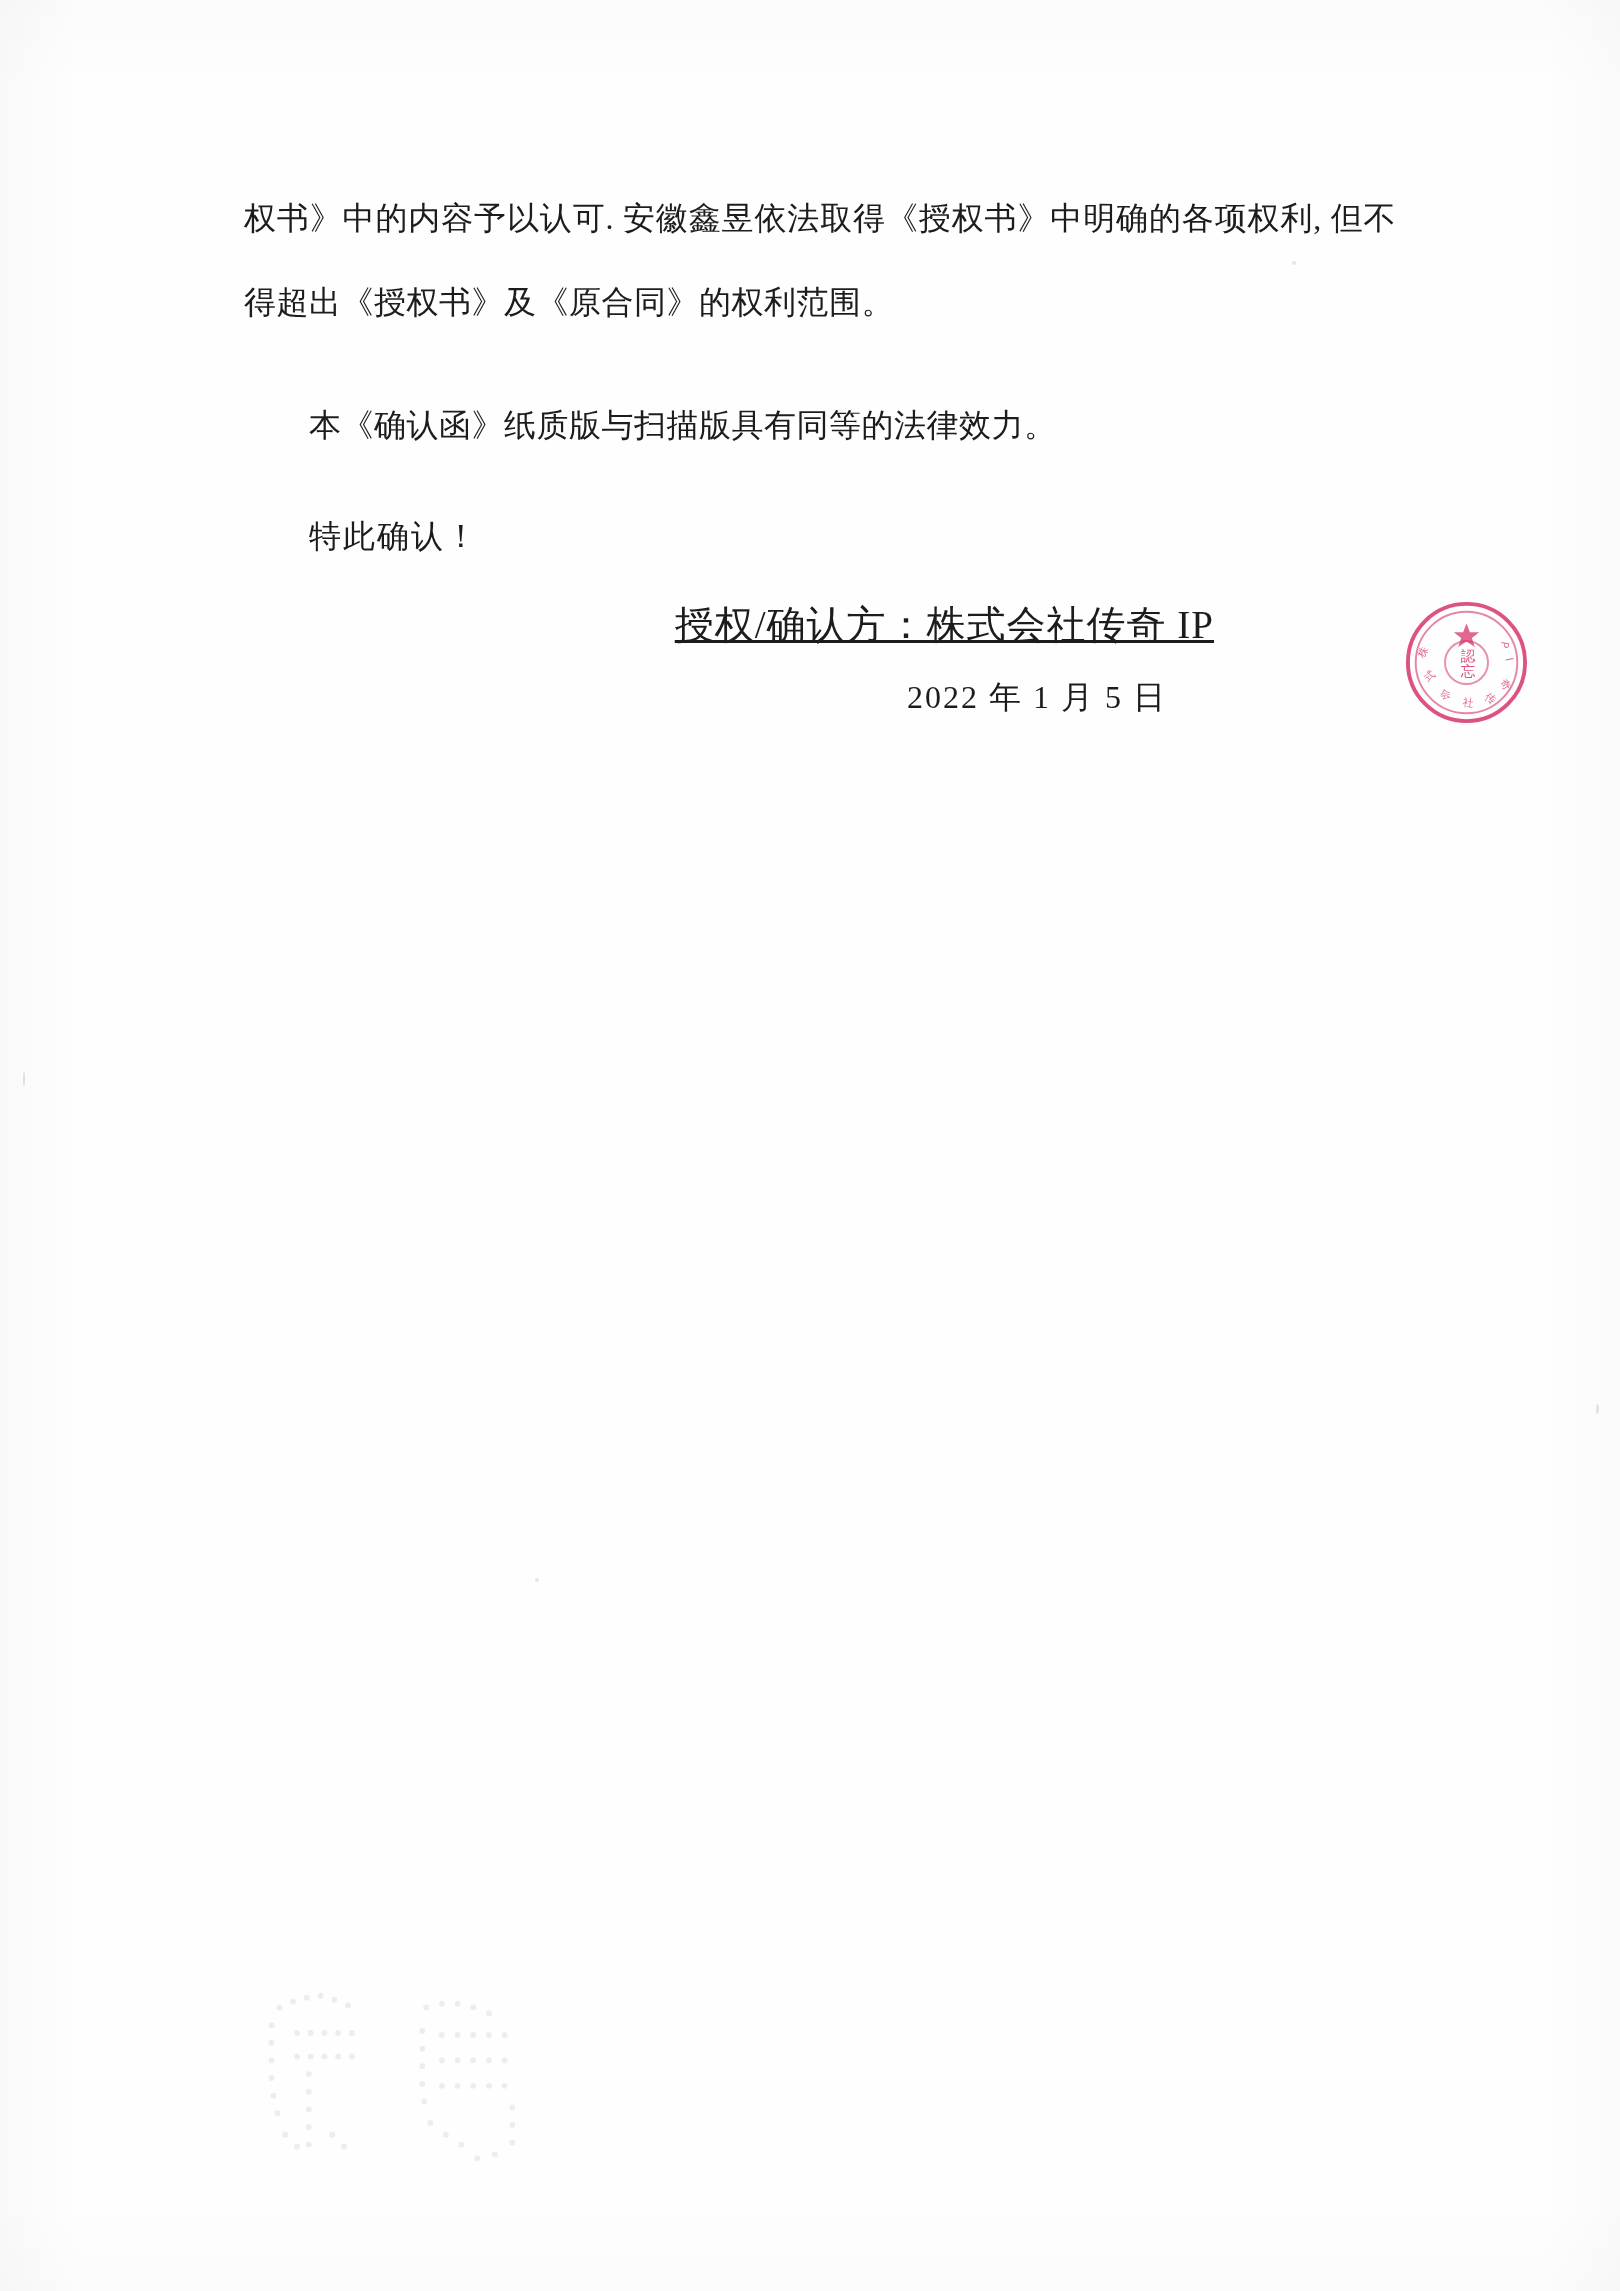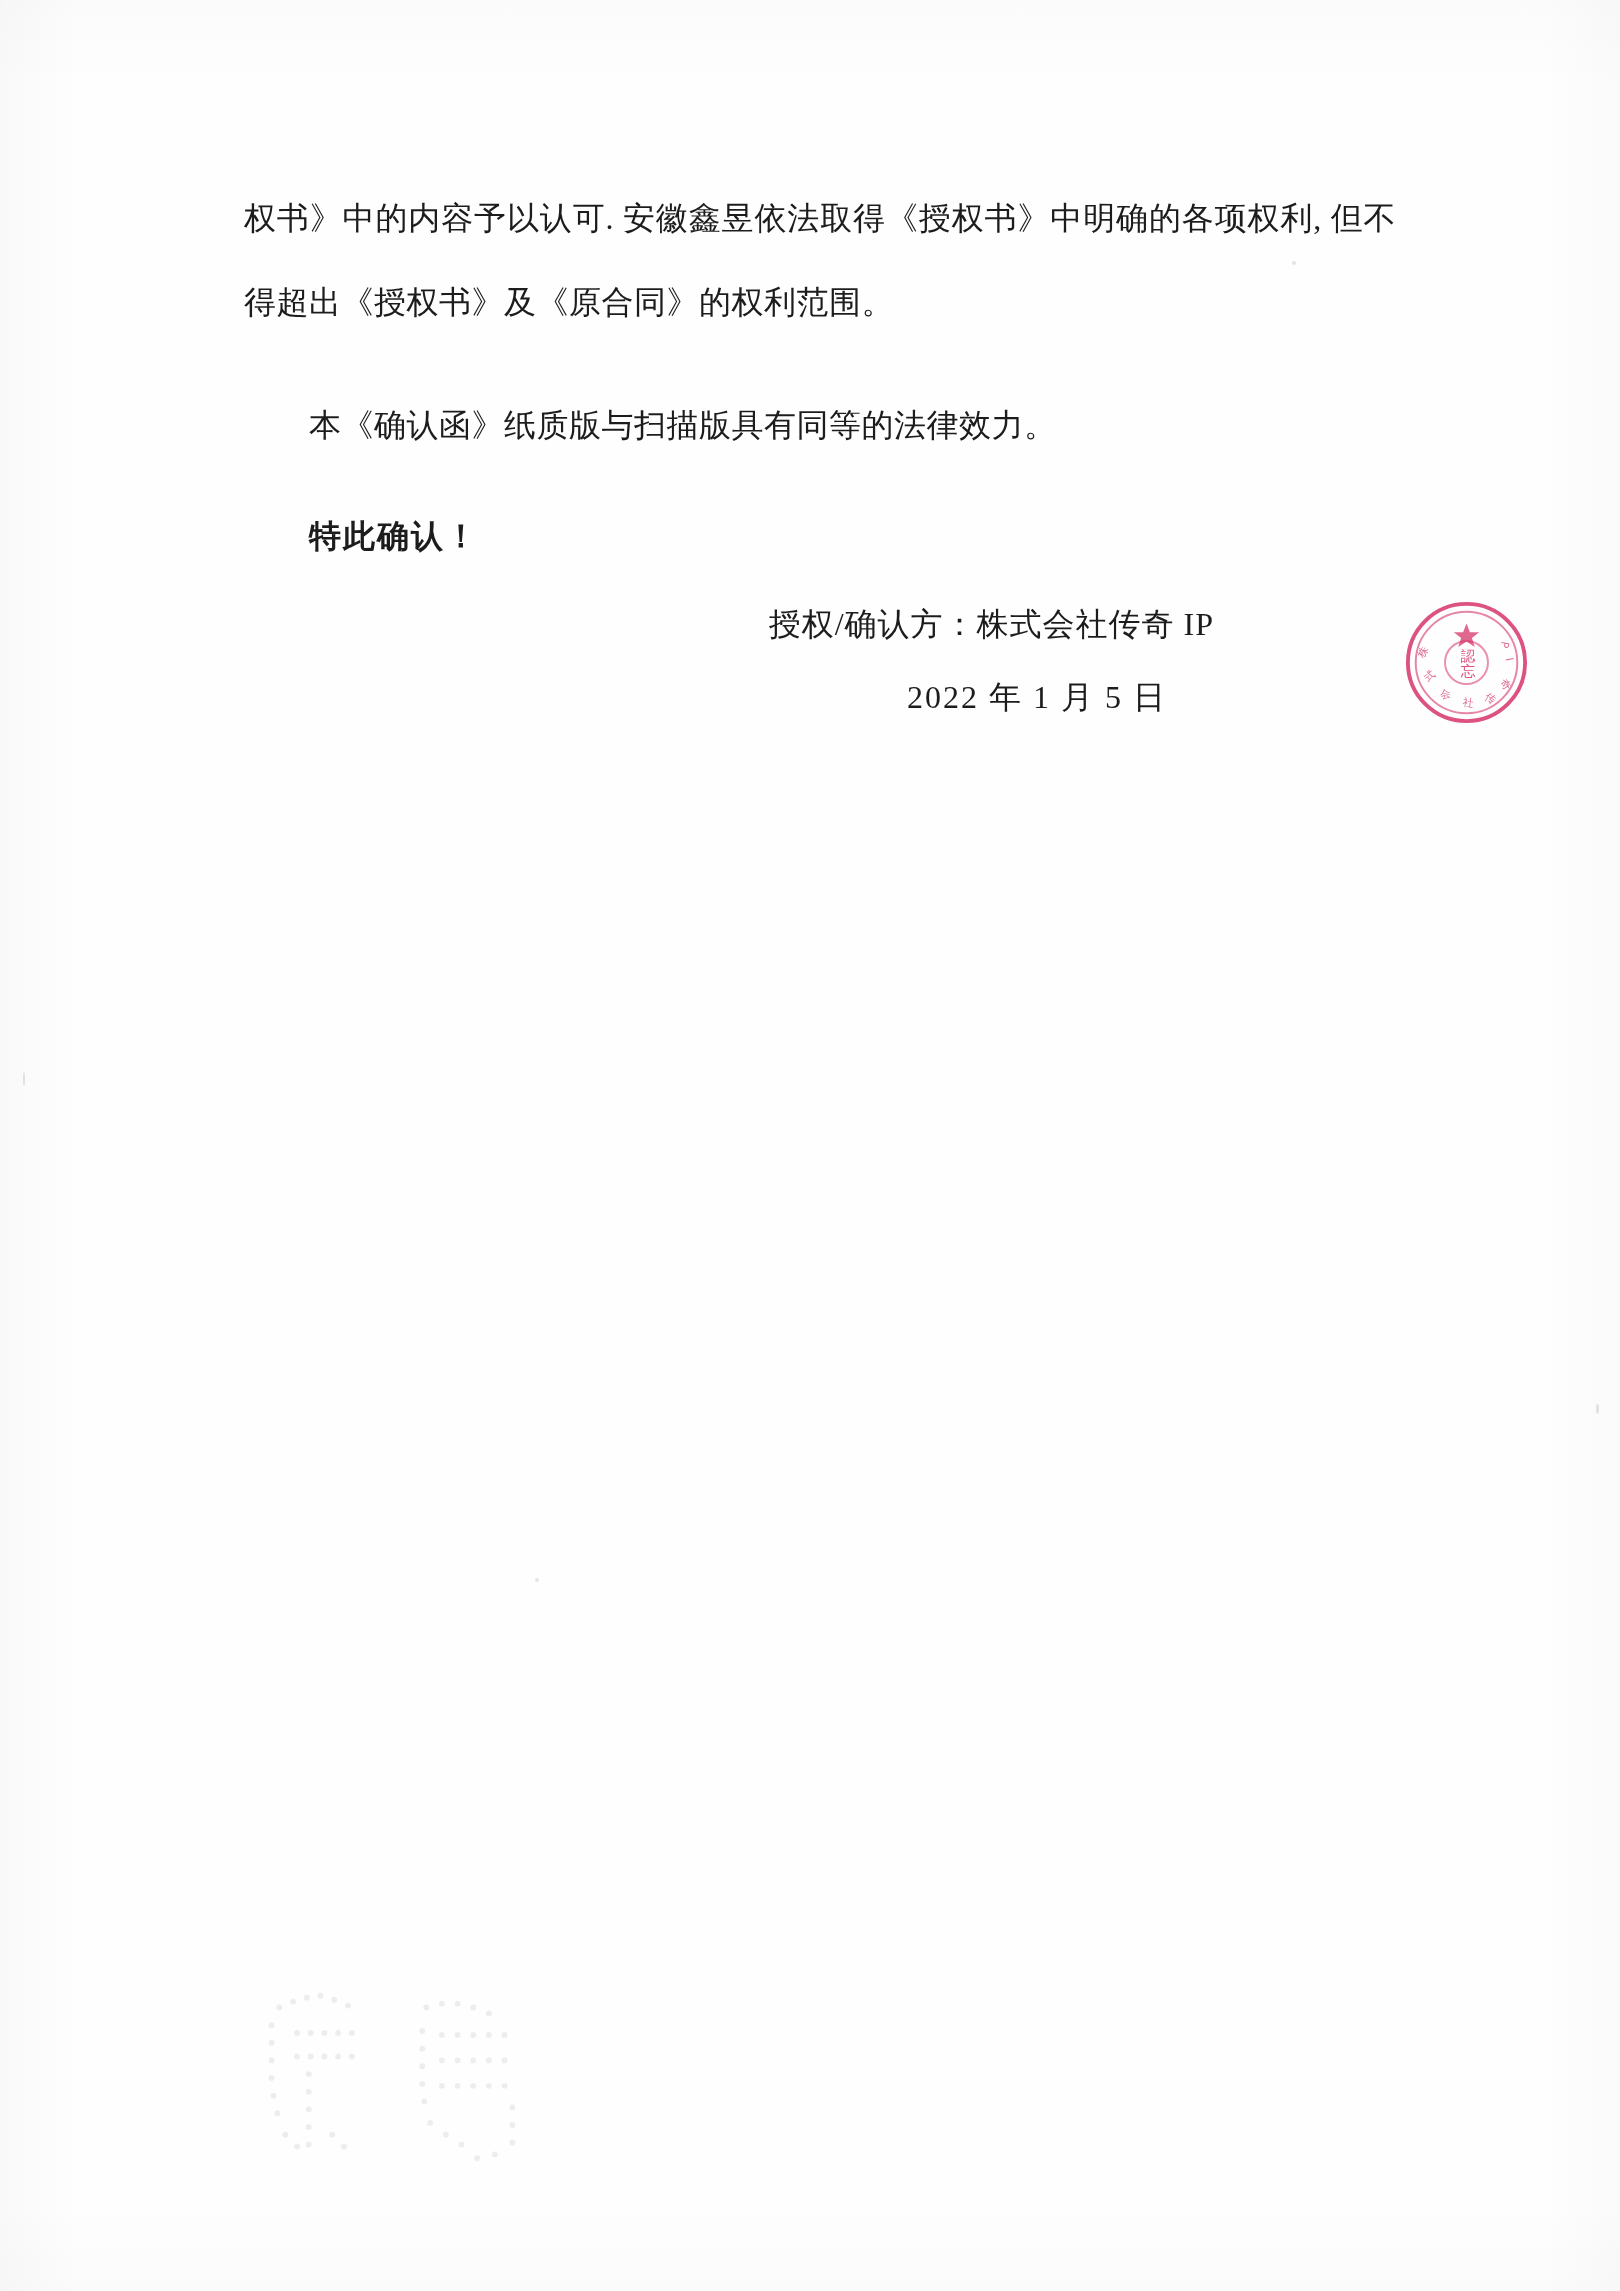--- a/index.html
+++ b/index.html
@@ -48,39 +48,40 @@
     text-align: justify;
     margin: 0;
   }
   .para.indent {
     text-indent: 65px;
   }
   .gap-1 { height: 39px; }
   .gap-2 { height: 27.4px; }
 
   .para.bold {
-    font-weight: bold;
+    font-weight: normal;
     text-indent: 65px;
     letter-spacing: 2px;
   }
 
   
   .signature-block {
     position: absolute;
     left: 238px;
     top: 588px;
     width: 1152px;
   }
   .sig-line {
-    font-size: 32px;
+    font-size: 39px;
     line-height: 73px;
     letter-spacing: 1px;
     text-align: right;
     padding-right: 176px;
     color: #1c1c1c;
+    text-decoration: underline;
   }
   .sig-date {
     font-size: 32px;
     line-height: 73px;
     letter-spacing: 2px;
     text-align: right;
     padding-right: 223px;
     color: #1c1c1c;
   }
 

